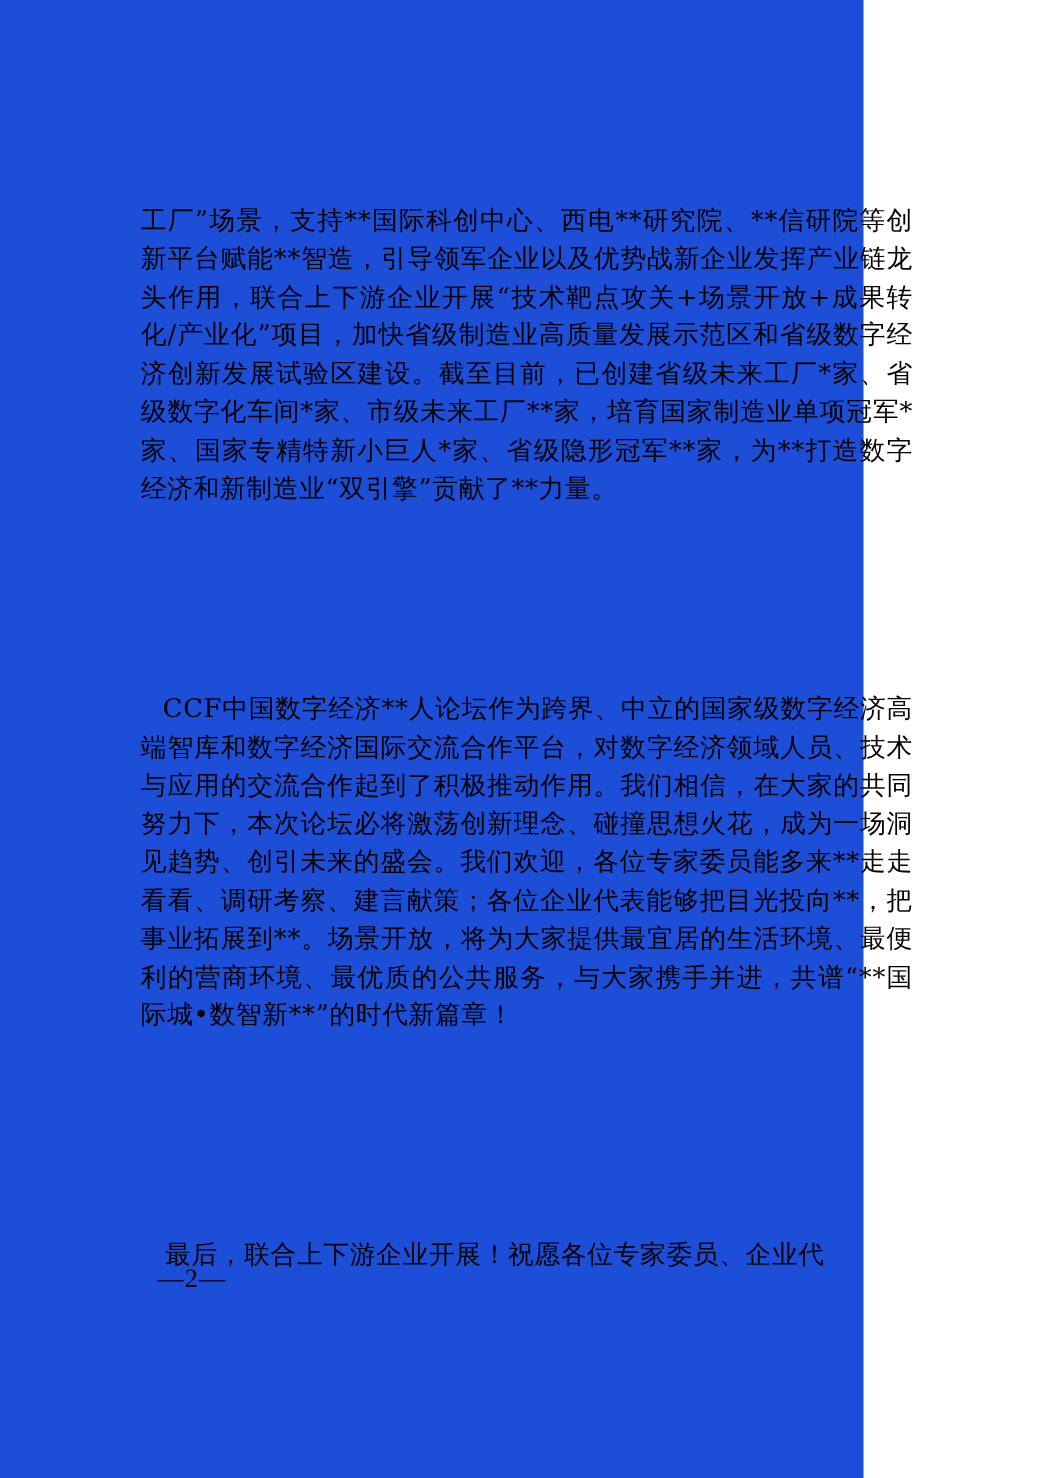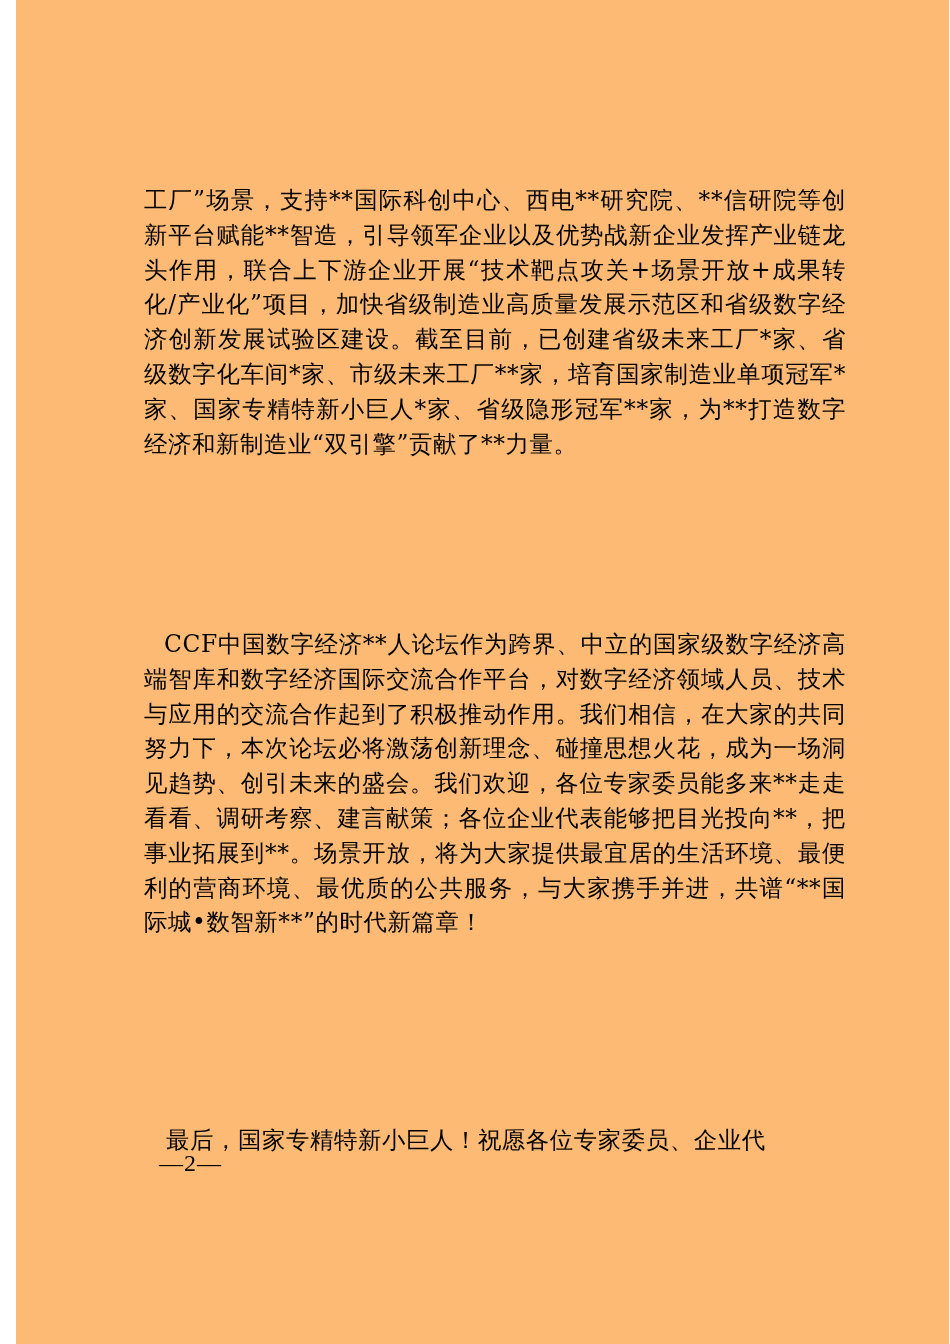--- a/index.html
+++ b/index.html
@@ -10,25 +10,25 @@
     body {
       width: 950px;
       height: 1344px;
       position: relative;
       overflow: hidden;
       color: #000000;
       font-family: "DejaVu Serif", "Liberation Serif", serif;
     }
     .page {
       position: absolute;
-      left: 16px;
+      left: 0;
       top: 0;
-      width: 933px;
+      width: 785px;
       height: 1344px;
-      background: #fdba74;
+      background: #1d4ed8;
     }
     .body-text {
       position: absolute;
       left: 128px;
       width: 702px;
       font-size: 23.4px;
       line-height: 34.8px;
       letter-spacing: 0.6px;
       text-align: justify;
       text-justify: inter-character;
@@ -50,17 +50,17 @@
   </style>
 </head>
 <body>
 
 <div class="page">
 
   <p class="body-text para-1">工厂”场景，支持**国际科创中心、西电**研究院、**信研院等创新平台赋能**智造，引导领军企业以及优势战新企业发挥产业链龙头作用，联合上下游企业开展“技术靶点攻关+场景开放+成果转化/产业化”项目，加快省级制造业高质量发展示范区和省级数字经济创新发展试验区建设。截至目前，已创建省级未来工厂*家、省级数字化车间*家、市级未来工厂**家，培育国家制造业单项冠军*家、国家专精特新小巨人*家、省级隐形冠军**家，为**打造数字经济和新制造业“双引擎”贡献了**力量。</p>
 
   <p class="body-text para-2">CCF中国数字经济**人论坛作为跨界、中立的国家级数字经济高端智库和数字经济国际交流合作平台，对数字经济领域人员、技术与应用的交流合作起到了积极推动作用。我们相信，在大家的共同努力下，本次论坛必将激荡创新理念、碰撞思想火花，成为一场洞见趋势、创引未来的盛会。我们欢迎，各位专家委员能多来**走走看看、调研考察、建言献策；各位企业代表能够把目光投向**，把事业拓展到**。场景开放，将为大家提供最宜居的生活环境、最便利的营商环境、最优质的公共服务，与大家携手并进，共谱“**国际城•数智新**”的时代新篇章！</p>
 
-  <p class="body-text para-3">最后，国家专精特新小巨人！祝愿各位专家委员、企业代</p>
+  <p class="body-text para-3">最后，联合上下游企业开展！祝愿各位专家委员、企业代</p>
 
   <div class="page-footer">—2—</div>
 
 </div>
 
 </body></html>

